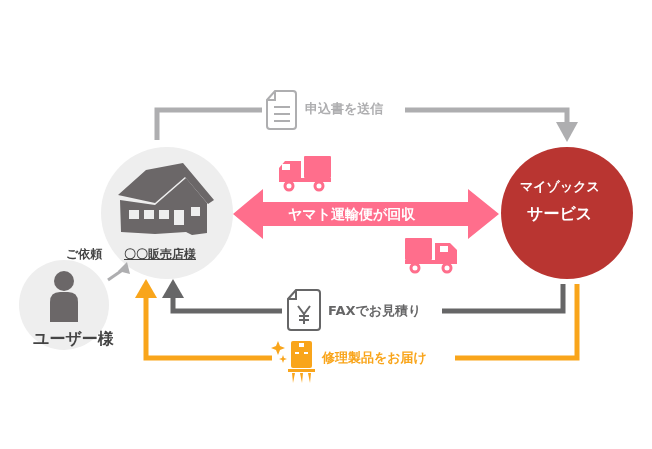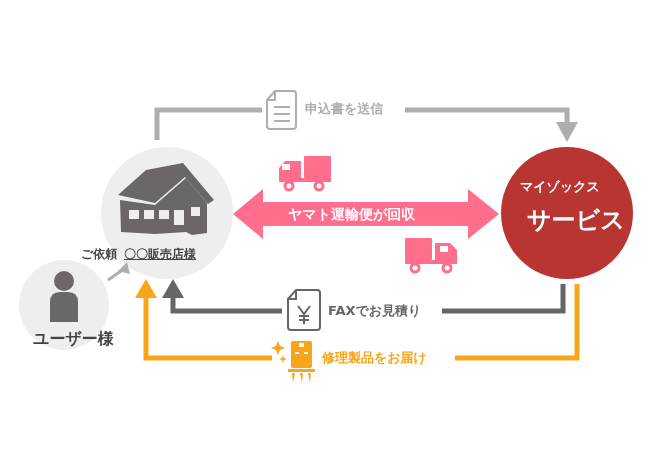--- a/index.html
+++ b/index.html
@@ -106,25 +106,25 @@
       <path d="M292,373 L295,373 L293,383 Z"></path>
       <path d="M300,373 L303,373 L302,383 Z"></path>
       <path d="M308,373 L311,373 L310,383 Z"></path>
     </g>
   </svg>
 
   <div class="lbl" style="left:305px;top:100px;font-size:13px;color:#aeaeb0;">申込書を送信</div>
 
   <div class="lbl" style="left:124px;top:246px;font-size:12px;color:#444444;text-decoration:underline;">〇〇販売店様</div>
 
-  <div class="lbl" style="left:66px;top:246px;font-size:12px;color:#444444;margin-left:15px;">ご依頼</div>
+  <div class="lbl" style="left:66px;top:246px;font-size:12px;color:#444444;">ご依頼</div>
 
   <div class="lbl" style="left:33px;top:329px;font-size:16px;color:#444444;font-family:Liberation Mono, monospace;">ユーザー様</div>
 
   <div class="lbl" style="left:288px;top:206px;font-size:14px;color:#ffffff;">ヤマト運輸便が回収</div>
 
   <div class="lbl" style="left:520px;top:178px;font-size:13px;color:#ffffff;">マイゾックス</div>
-  <div class="lbl" style="left:527px;top:204px;font-size:24px;color:#ffffff;">サービス</div>
+  <div class="lbl" style="left:527px;top:204px;font-size:16px;color:#ffffff;">サービス</div>
 
   <div class="lbl" style="left:328px;top:302px;font-size:13px;color:#666667;">FAXでお見積り</div>
 
   <div class="lbl" style="left:322px;top:349px;font-size:13px;color:#f9a51b;">修理製品をお届け</div>
 </div>
 
 </body></html>

